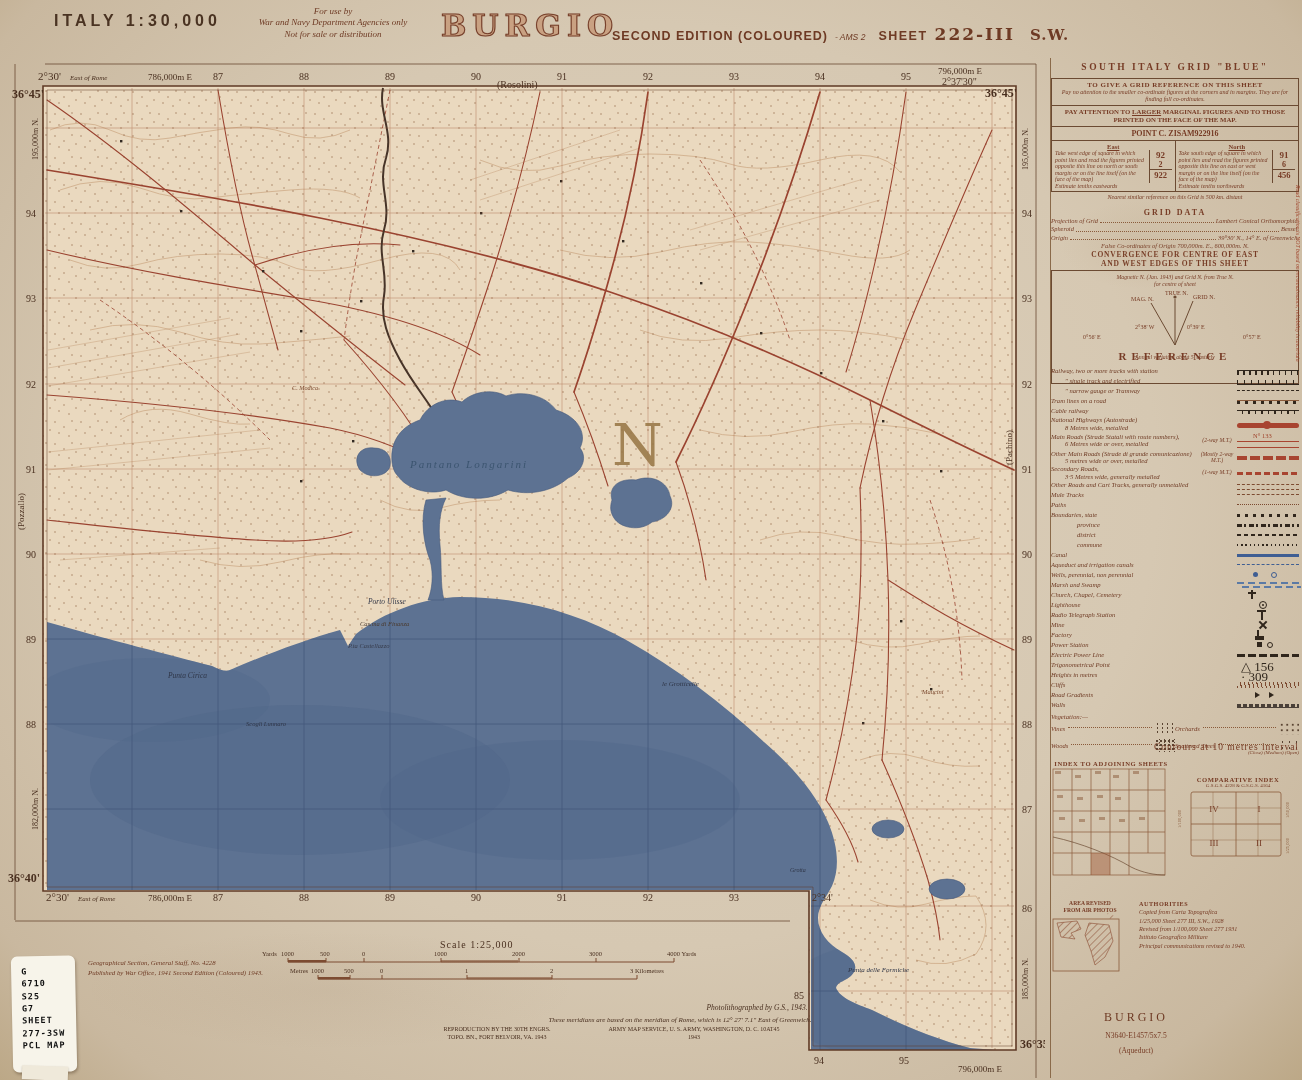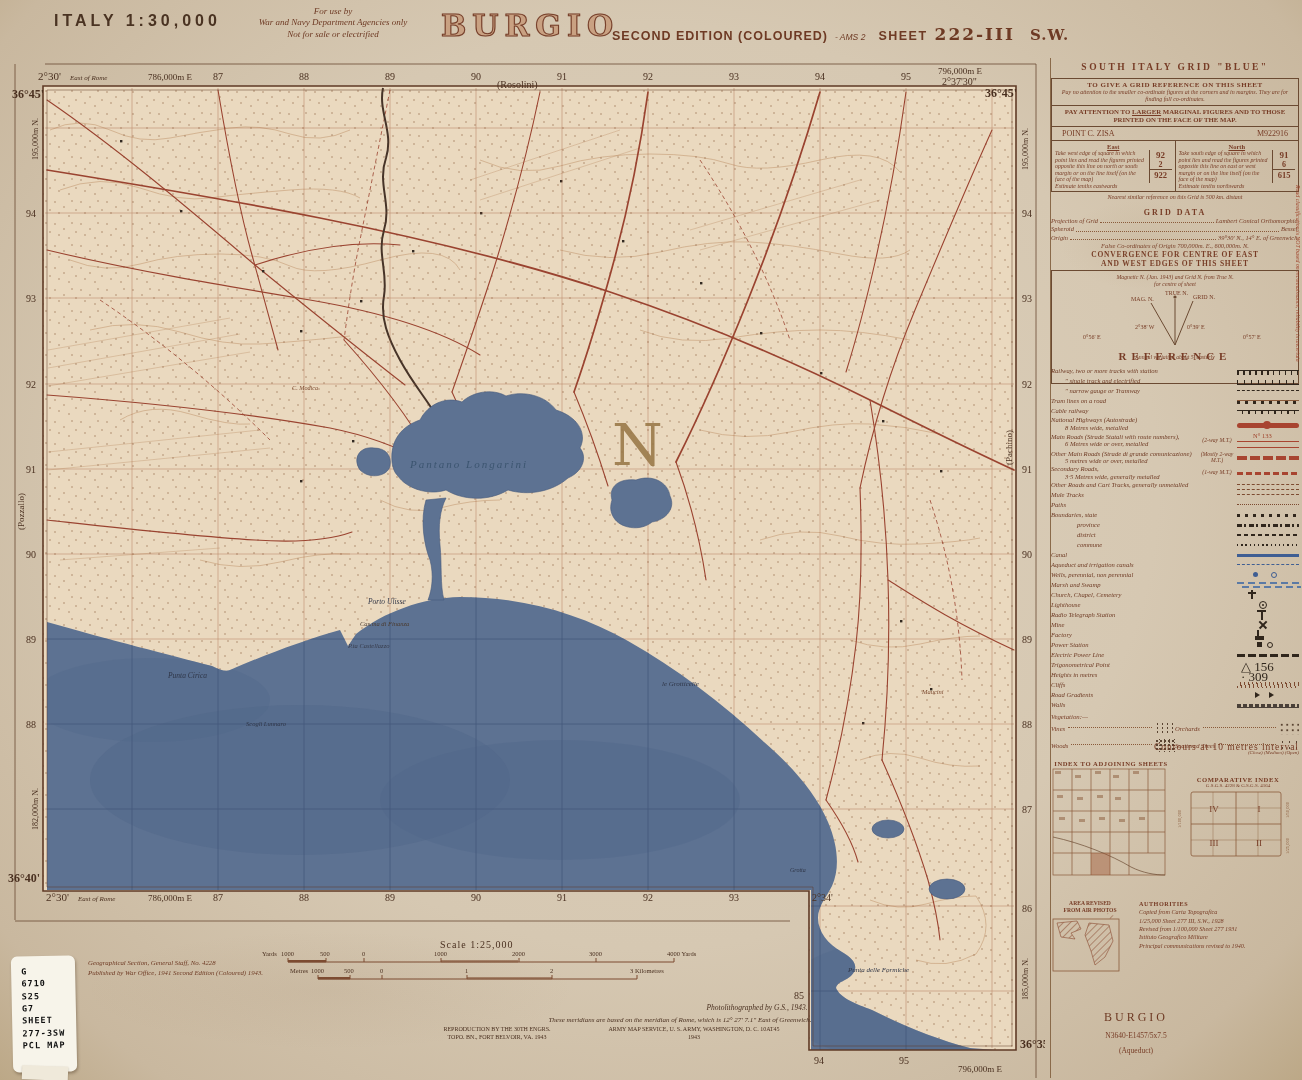--- a/index.html
+++ b/index.html
@@ -25,21 +25,21 @@
   
   .panel{left:1050px;top:58px;width:248px;height:1020px;border-left:1px solid #8a6a4a;color:#773c26}
   .panel .sec{position:absolute;left:0;right:0}
   .p-title{top:4px;text-align:center;font-size:9.5px;font-weight:700;letter-spacing:2.5px}
   .refbox{top:20px;left:6px;right:8px;border:1px solid #6b4a32}
   .rb-row{border-bottom:1px solid #6b4a32;padding:2px 3px;text-align:center}
   .rb-h{font-size:7px;font-weight:700;letter-spacing:.5px}
   .rb-i{font-size:6px;font-style:italic;line-height:1.15}
   .rb-att{font-size:6.8px;font-weight:700;line-height:1.2}
   .rb-att u{text-decoration:underline}
-  .rb-point{display:flex;justify-content:space-between;padding:2px 10px;font-size:8px;font-weight:400;border-bottom:1px solid #6b4a32}
+  .rb-point{display:flex;justify-content:center;padding:2px 19px;font-size:8px;font-weight:700;border-bottom:1px solid #6b4a32}
   .rb-cols{display:flex}
   .rb-col{flex:1;padding:2px 3px}
   .rb-col + .rb-col{border-left:1px solid #6b4a32}
   .rb-colh{text-align:center;font-size:6.5px;font-weight:700;text-decoration:underline}
   .rb-body{display:flex;gap:2px}
   .rb-note{flex:1;font-size:5.9px;font-style:italic;line-height:1.1;text-align:left}
   .rb-digits{width:22px;text-align:center;font-weight:700;border-left:1px solid #6b4a32}
   .d-big{font-size:9px}.d-mid{font-size:8px;border-bottom:1px solid #6b4a32}.d-tot{font-size:8.5px}
   .p-repeat{top:136px;text-align:center;font-size:6px;font-style:italic}
   .griddata{top:150px;left:14px;right:14px}
@@ -134,21 +134,21 @@
   .scrap{left:22px;top:1066px;width:46px;height:14px;background:#efe9da;box-shadow:0 1px 2px rgba(60,40,20,.3);transform:rotate(2deg)}
   .stain{border-radius:50%;pointer-events:none}
 </style>
 </head>
 <body>
 
 <div class="abs hdr-country">ITALY  1:30,000</div>
 <div class="abs hdr-note">
   <div>For use by</div>
   <div>War and Navy Department Agencies only</div>
-  <div>Not for sale or electrified</div>
+  <div>Not for sale or distribution</div>
 </div>
 <div class="abs hdr-title">BURGIO</div>
 <div class="abs hdr-ed">
   <span class="ed-main">SECOND EDITION (COLOURED)</span>
   <span class="ed-ams">- AMS 2</span>
   <span class="ed-sheet">SHEET</span>
   <span class="ed-num">222-III</span>
   <span class="ed-sw">S.W.</span>
 </div>
 
@@ -510,21 +510,21 @@
         </div>
         <div class="rb-i">Estimate tenths eastwards</div>
       </div>
       <div class="rb-col">
         <div class="rb-colh">North</div>
         <div class="rb-body">
           <div class="rb-note">Take south edge of square in which point lies and read the figures printed opposite this line on east or west margin or on the line itself (on the face of the map)</div>
           <div class="rb-digits">
             <div class="d-big">91</div>
             <div class="d-mid">6</div>
-            <div class="d-tot">615</div>
+            <div class="d-tot">456</div>
           </div>
         </div>
         <div class="rb-i">Estimate tenths northwards</div>
       </div>
     </div>
   </div>
 
   <div class="sec p-repeat">Nearest similar reference on this Grid is 500 km. distant</div>
 
   <div class="sec griddata">

